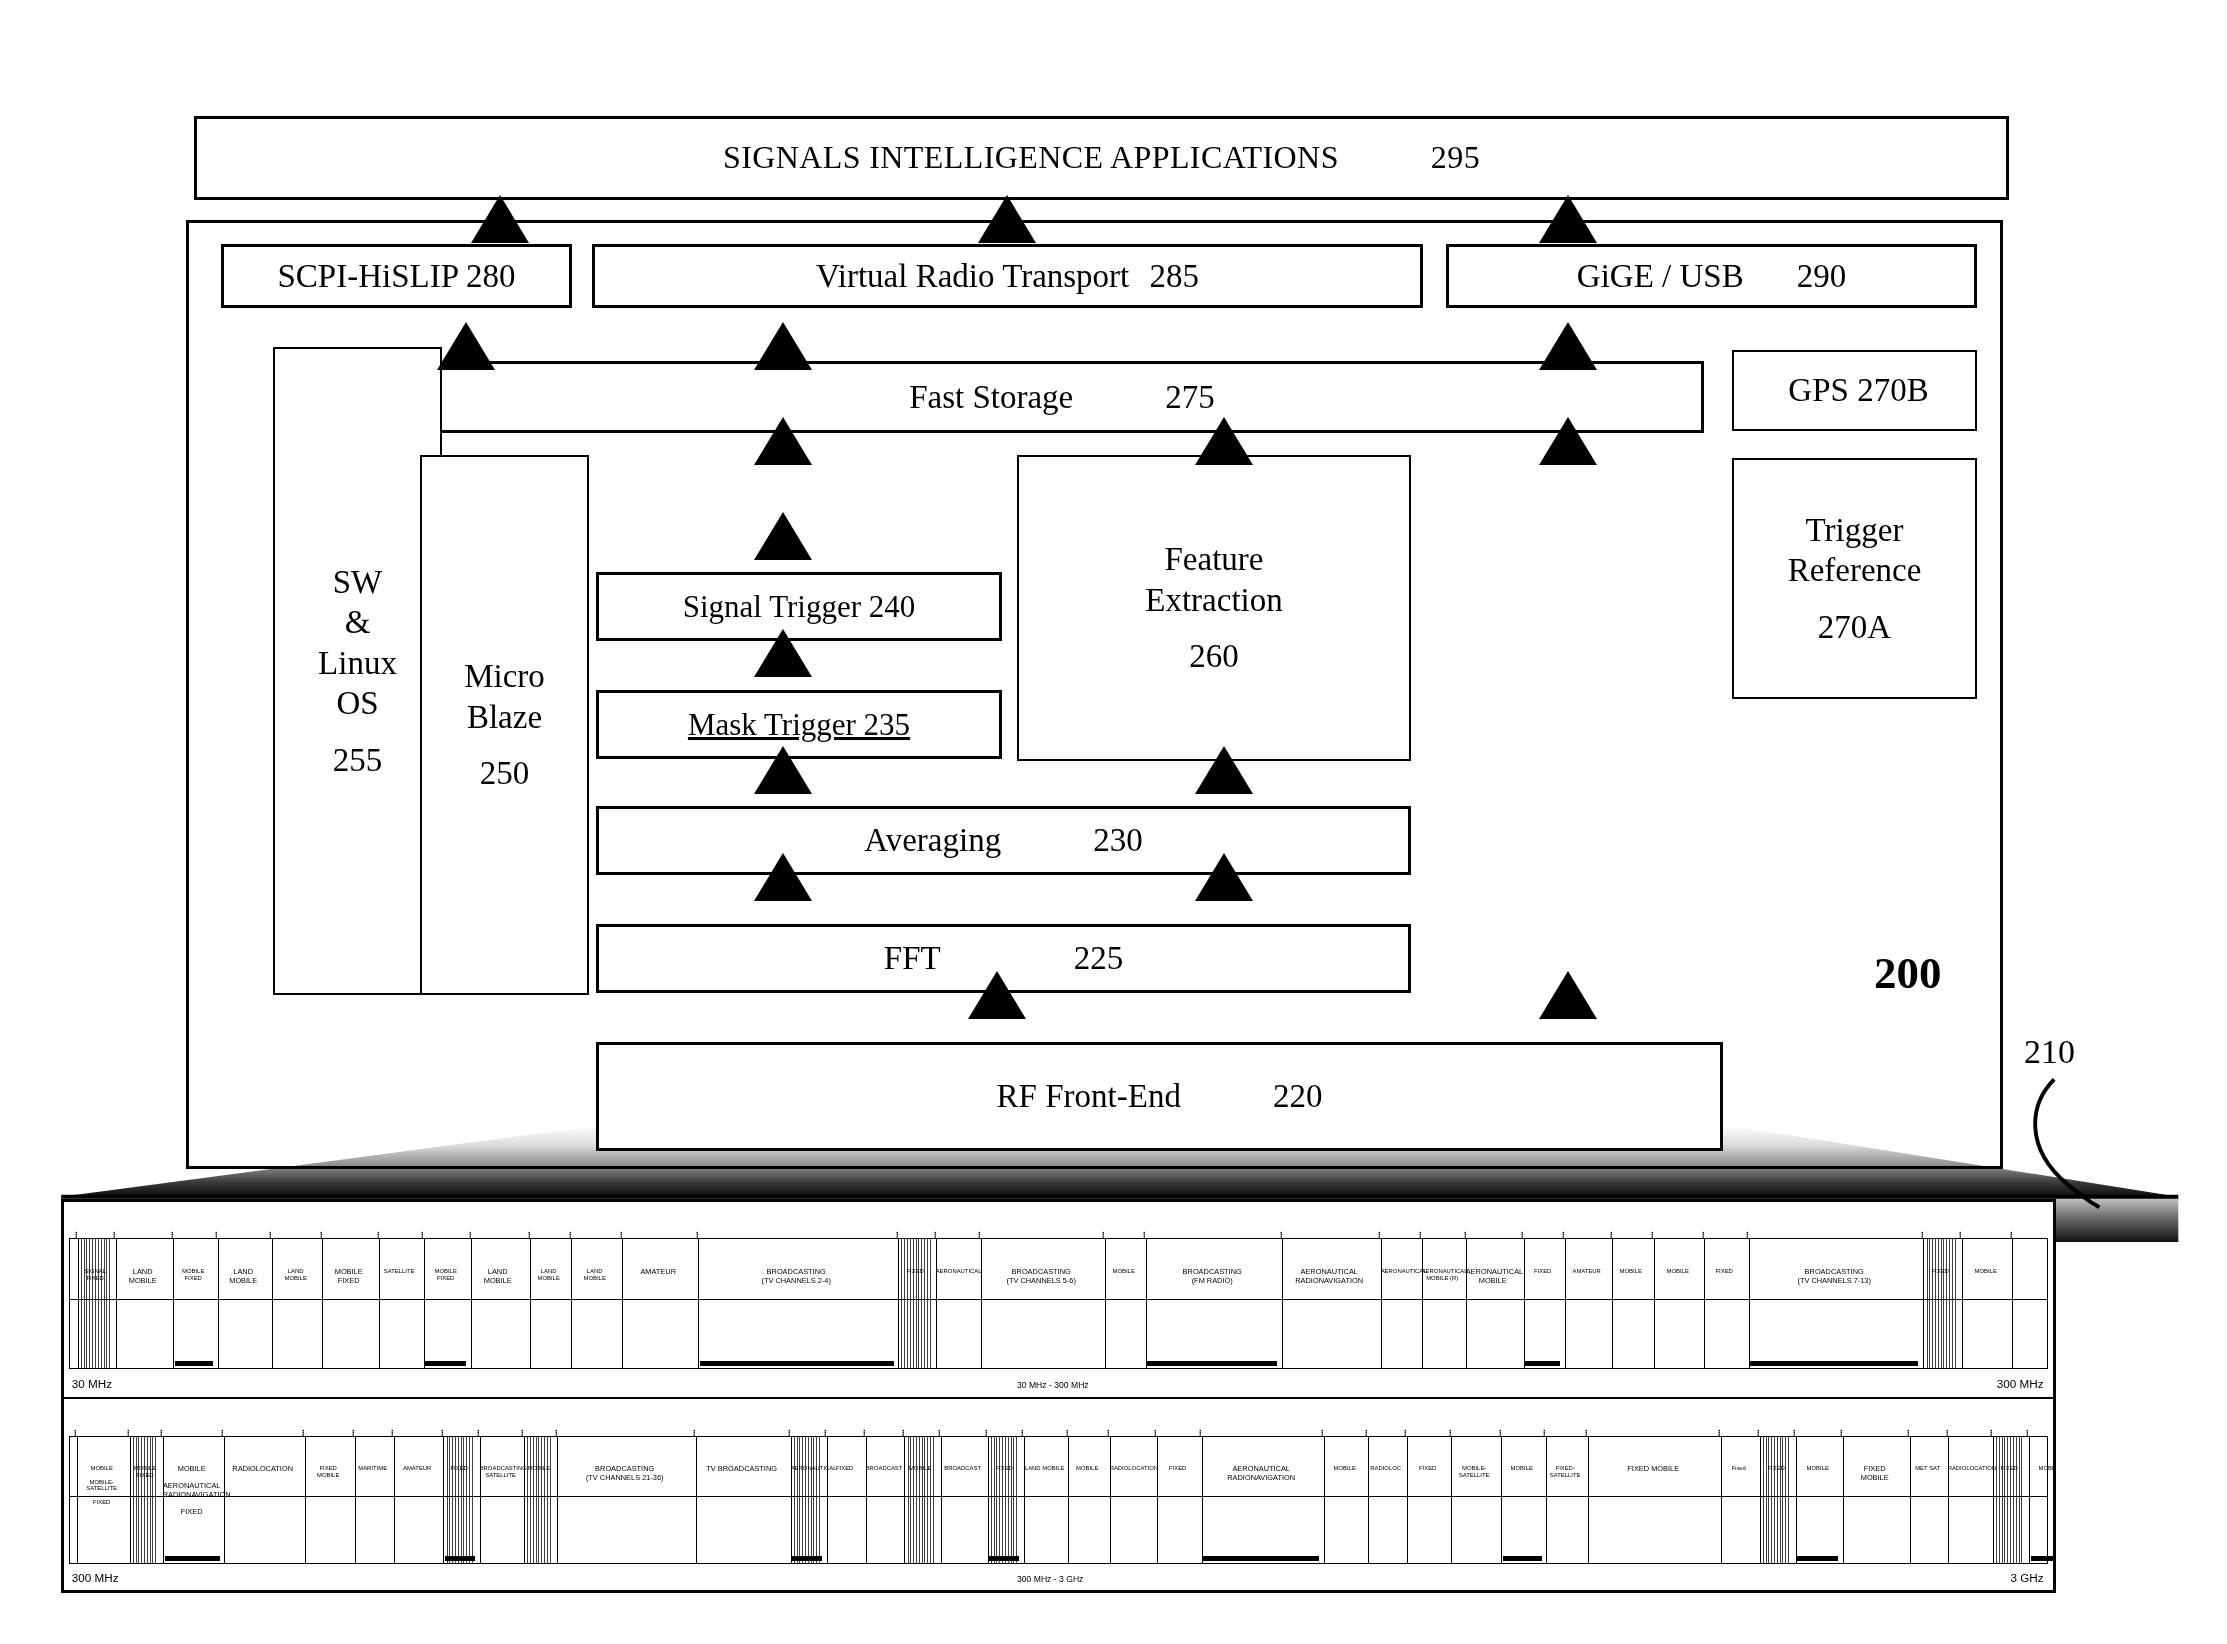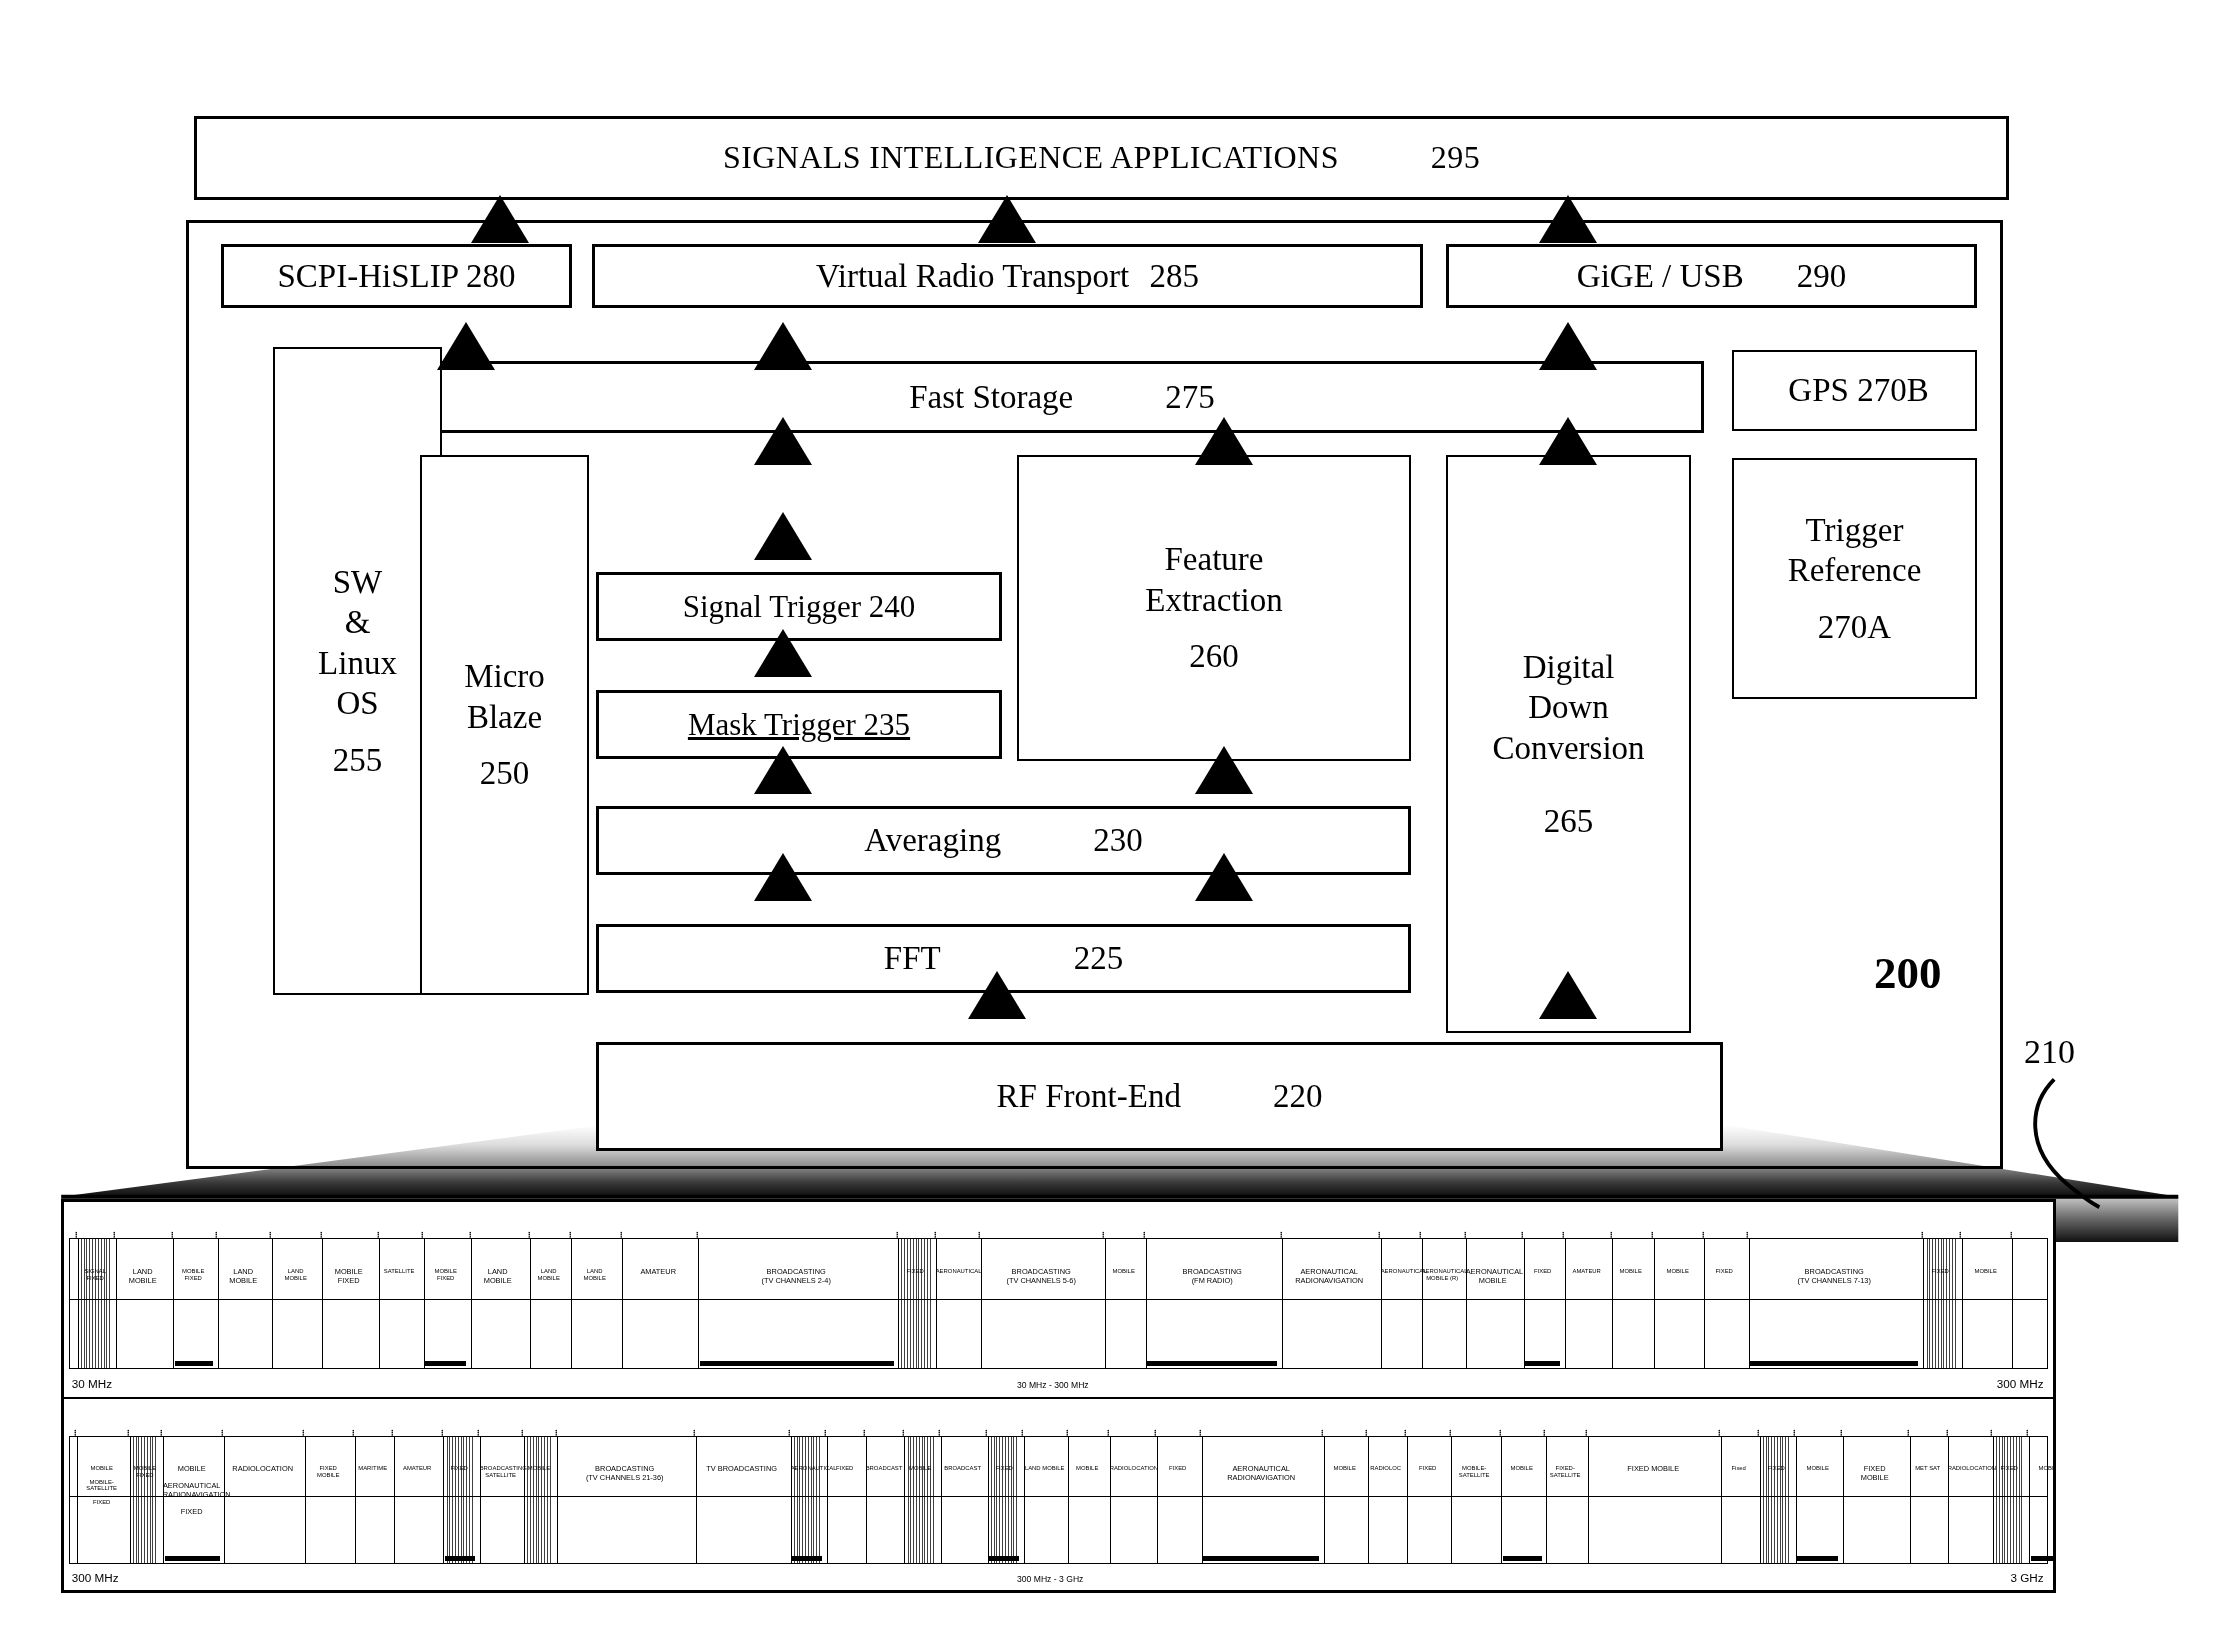--- a/index.html
+++ b/index.html
@@ -259,30 +259,20 @@
 
   <div class="box thin" style="left:1017px; top:455px; width:394px; height:306px;">
     <span class="stack t-lg">
       <span class="ln">Feature</span>
       <span class="ln">Extraction</span>
       <span class="gap"></span>
       <span class="ln">260</span>
     </span>
   </div>
 
-  <div class="box thin" style="left:1446px; top:455px; width:245px; height:578px;">
-    <span class="stack t-lg">
-      <span class="ln">Digital</span>
-      <span class="ln">Down</span>
-      <span class="ln">Conversion</span>
-      <span class="gap"></span>
-      <span class="gap"></span>
-      <span class="ln">265</span>
-    </span>
-  </div>
 
   <div class="arrow" style="left:754px;  top:746px;"></div>
   <div class="arrow" style="left:1195px; top:746px;"></div>
 
   <div class="box" style="left:596px; top:806px; width:815px; height:69px;">
     <span class="t-lg">Averaging</span>
     <span class="t-lg" style="margin-left:92px;">230</span>
   </div>
 
   <div class="arrow" style="left:754px;  top:853px;"></div>

